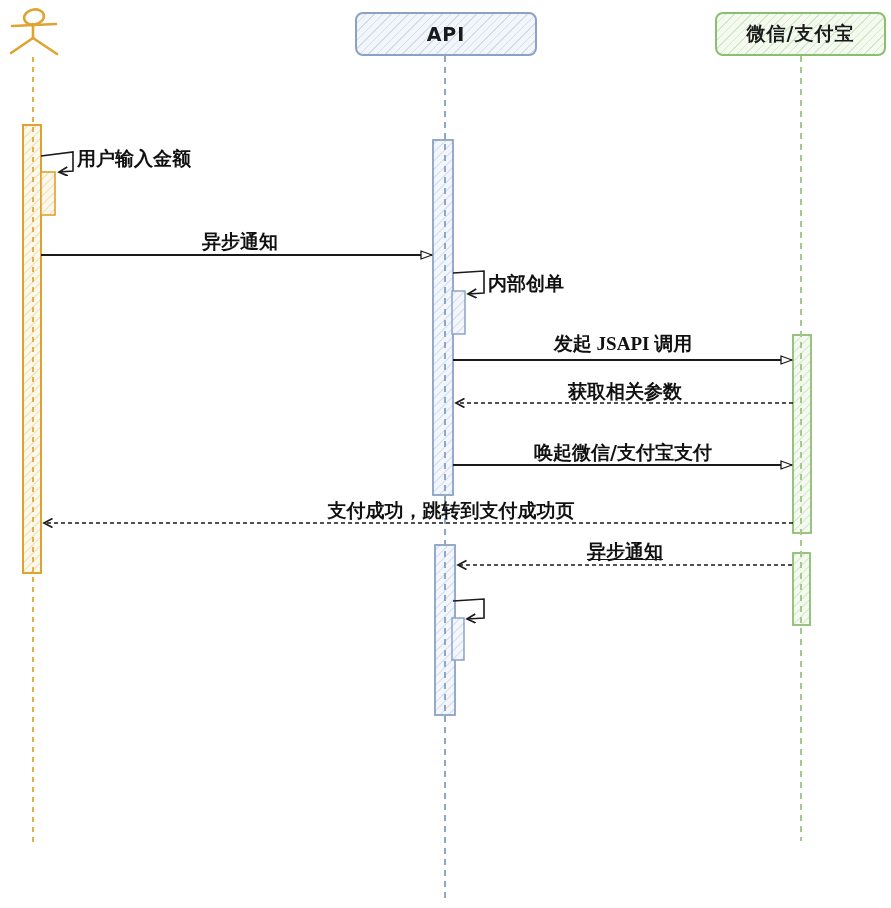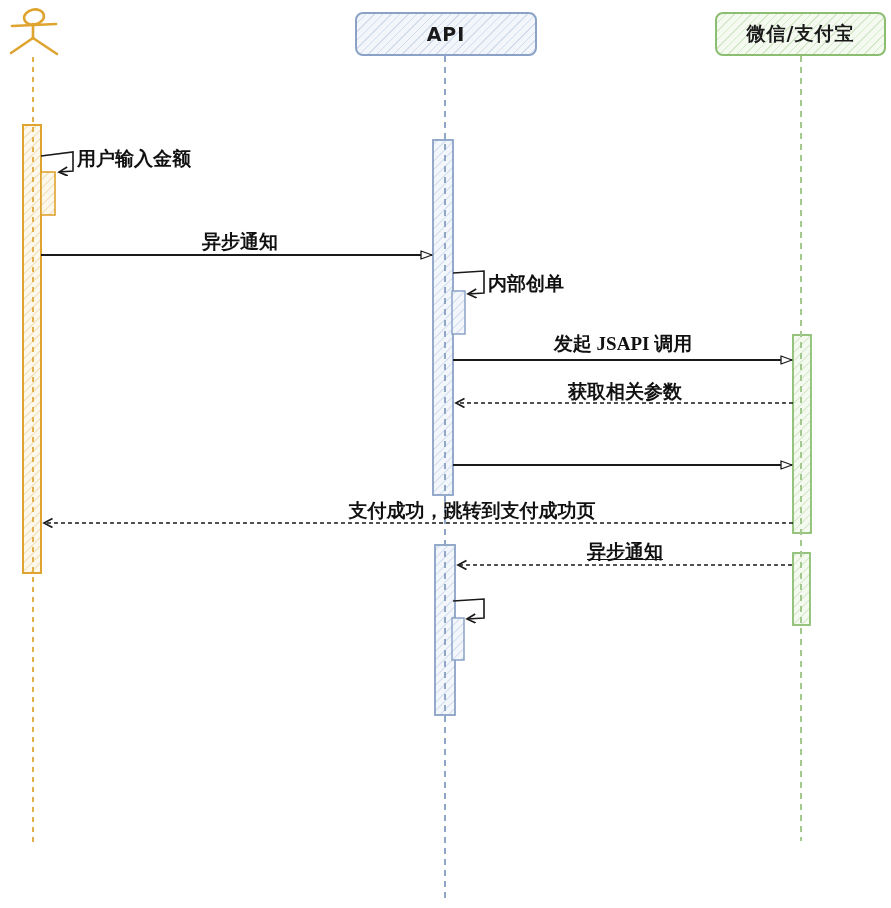--- a/index.html
+++ b/index.html
@@ -129,19 +129,20 @@
   <div class="msg-label" style="left:77px; top:147px;">用户输入金额</div>
 
   <div class="msg-label centered" style="left:240px; top:230px;">异步通知</div>
 
   <div class="msg-label" style="left:488px; top:272px;">内部创单</div>
 
   <div class="msg-label centered" style="left:623px; top:333px;font-family:Liberation Serif, serif;">发起 JSAPI 调用</div>
 
   <div class="msg-label centered" style="left:625px; top:380px;">获取相关参数</div>
 
+  <div class="msg-label centered" style="left:623px; top:441px;">唤起微信/支付宝支付</div>
 
-  <div class="msg-label centered" style="left:472px; top:499px;">支付成功，跳转到支付成功页</div>
+  <div class="msg-label centered" style="left:451px; top:499px;">支付成功，跳转到支付成功页</div>
 
   <div class="msg-label centered" style="left:625px; top:540px;text-decoration:underline;">异步通知</div>
 
 
 </div>
 
 </body></html>

